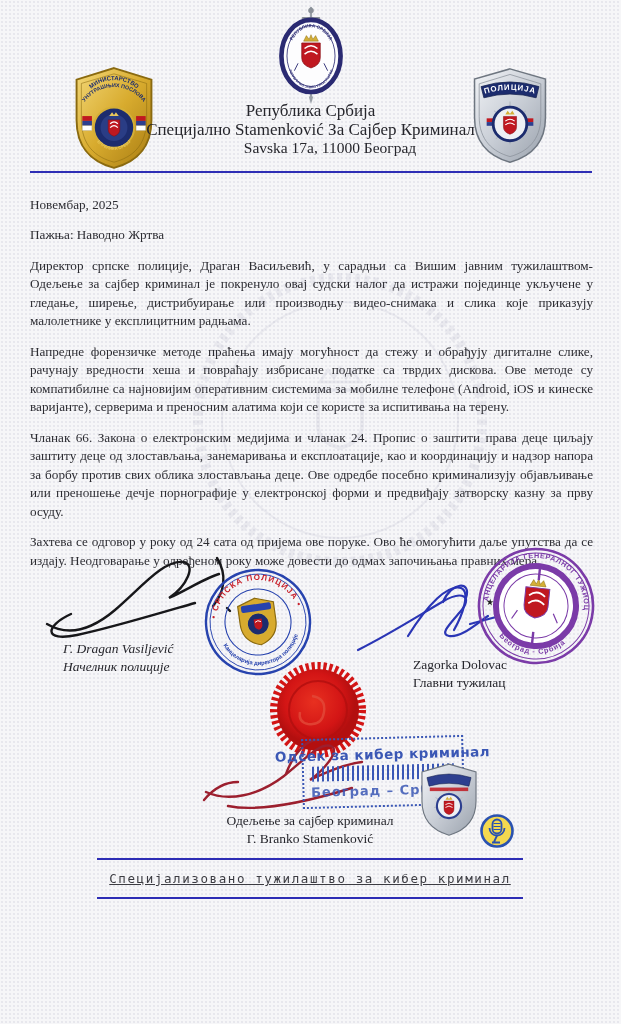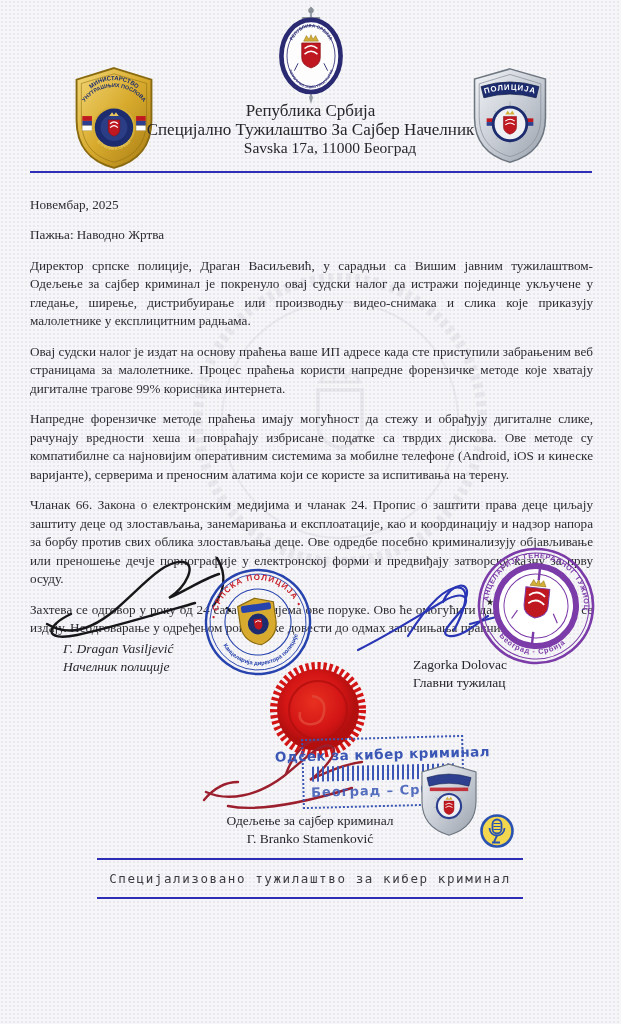--- a/index.html
+++ b/index.html
@@ -38,21 +38,21 @@
   .cyber-l1{font-weight:bold;font-size:13.5px;letter-spacing:.5px;white-space:nowrap;}
   .cyber-bar{width:142px;height:15px;margin:3px 0;
     background:repeating-linear-gradient(90deg,#3a57b5 0 2px,transparent 2px 5px);}
   .cyber-l2{font-weight:bold;font-size:13px;letter-spacing:1px;opacity:.85;white-space:nowrap;}
   
   .footer-band{
     position:absolute;left:97px;top:858px;width:426px;
     border-top:2px solid #2d2db5;border-bottom:2px solid #2d2db5;
     padding:11px 0;text-align:center;
     font-family:"DejaVu Sans Mono",monospace;font-size:12.5px;letter-spacing:1.6px;
-    color:#3c3c42;white-space:nowrap;
+    color:#3c3c42;white-space:nowrap;text-decoration:underline;
   }
   svg text{font-family:"Liberation Sans",sans-serif;}
 </style>
 </head>
 <body>
 
 <div class="page">
 
   <svg class="abs wm" style="left:190px;top:270px;" width="300" height="300" viewBox="0 0 300 300">
     <circle cx="150" cy="150" r="142" fill="none" stroke="#5a5a86" stroke-width="10" stroke-dasharray="5 4"></circle>
@@ -141,29 +141,28 @@
       <rect x="20" y="60" width="9" height="4" fill="#2d3f8f"></rect>
     <rect x="61" y="56" width="9" height="4" fill="#c01820"></rect>
       <rect x="61" y="60" width="9" height="4" fill="#2d3f8f"></rect>
     <circle cx="45" cy="62" r="18" fill="#eef0f4" stroke="#1c2c6e" stroke-width="3"></circle>
     <path d="M40 52 l2.5 -4 2.5 3 2.5 -3 2.5 4 Z" fill="#d4af37"></path>
     <path d="M38 54 h14 v11 q0 6 -7 8 q-7 -2 -7 -8 Z" fill="#c01820" stroke="#8a0f16" stroke-width=".6"></path>
     <path d="M40 59 q5 -4 10 0 M40 63 q5 -4 10 0" stroke="#ffffff" stroke-width="1.2" fill="none"></path>
   </svg>
 
   <div class="hdr-text t1">Република Србија</div>
-  <div class="hdr-text t2">Специјално Тужилаштво За Сајбер Начелник</div>
+  <div class="hdr-text t2">Специјално Stamenković За Сајбер Криминал</div>
   <div class="hdr-text t3">Savska 17a, 11000 Београд</div>
   <div class="divider"></div>
 
   <div class="letter">
     <p class="date-line">Новембар, 2025</p>
     <p class="attn">Пажња: Наводно Жртва</p>
     <p>Директор српске полиције, Драган Васиљевић, у сарадњи са Вишим јавним тужилаштвом-Одељење за сајбер криминал је покренуло овај судски налог да истражи појединце укључене у гледање, ширење, дистрибуирање или производњу видео-снимака и слика које приказују малолетнике у експлицитним радњама.</p>
-    <p>Овај судски налог је издат на основу праћења ваше ИП адресе када сте приступили забрањеним веб страницама за малолетнике. Процес праћења користи напредне форензичке методе које хватају дигиталне трагове 99% корисника интернета.</p>
     <p>Напредне форензичке методе праћења имају могућност да стежу и обрађују дигиталне слике, рачунају вредности хеша и повраћају избрисане податке са тврдих дискова. Ове методе су компатибилне са најновијим оперативним системима за мобилне телефоне (Android, iOS и кинеске варијанте), серверима и преносним алатима који се користе за испитивања на терену.</p>
     <p>Чланак 66. Закона о електронским медијима и чланак 24. Пропис о заштити права деце циљају заштиту деце од злостављања, занемаривања и експлоатације, као и координацију и надзор напора за борбу против свих облика злостављања деце. Ове одредбе посебно криминализују објављивање или преношење дечје порнографије у електронској форми и предвиђају затворску казну за прву осуду.</p>
     <p>Захтева се одговор у року од 24 сата од пријема ове поруке. Ово ће омогућити даље упутства да се издају. Неодговарање у одређеном року може довести до одмах започињања правних мера.</p>
   </div>
 
   <svg class="abs" style="left:35px;top:548px;" width="220" height="100" viewBox="0 0 220 100">
     <g fill="none" stroke="#17171a" stroke-width="2.4" stroke-linecap="round">
       <path d="M12 76 C32 88 54 84 80 62 C106 40 128 12 148 14 C162 16 152 38 134 50 C152 42 170 30 184 26"></path>
       <path d="M36 66 C10 78 8 94 42 87 C72 81 122 66 160 55"></path>
       <path d="M182 10 C192 26 190 44 178 58"></path>

